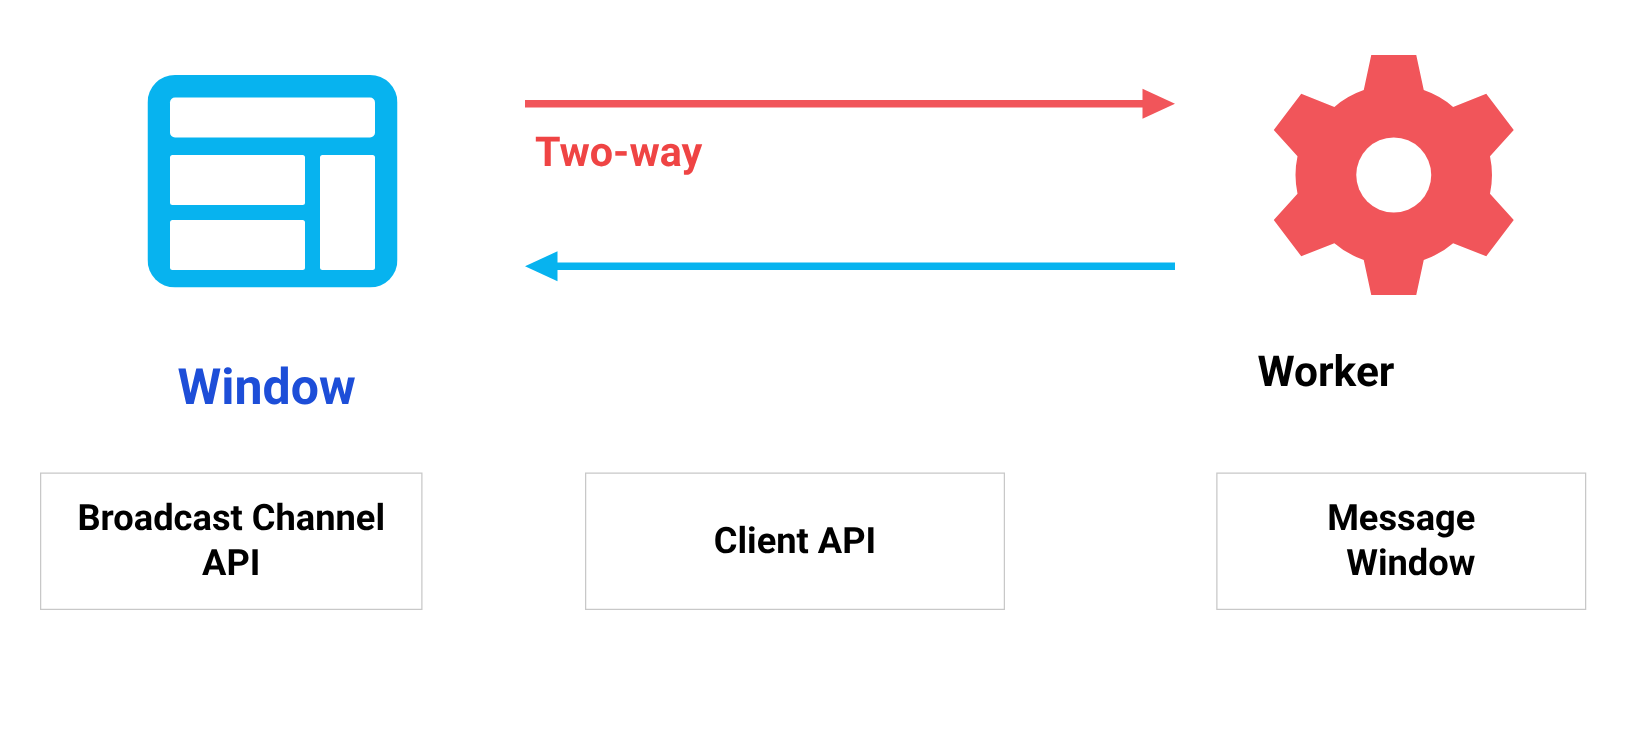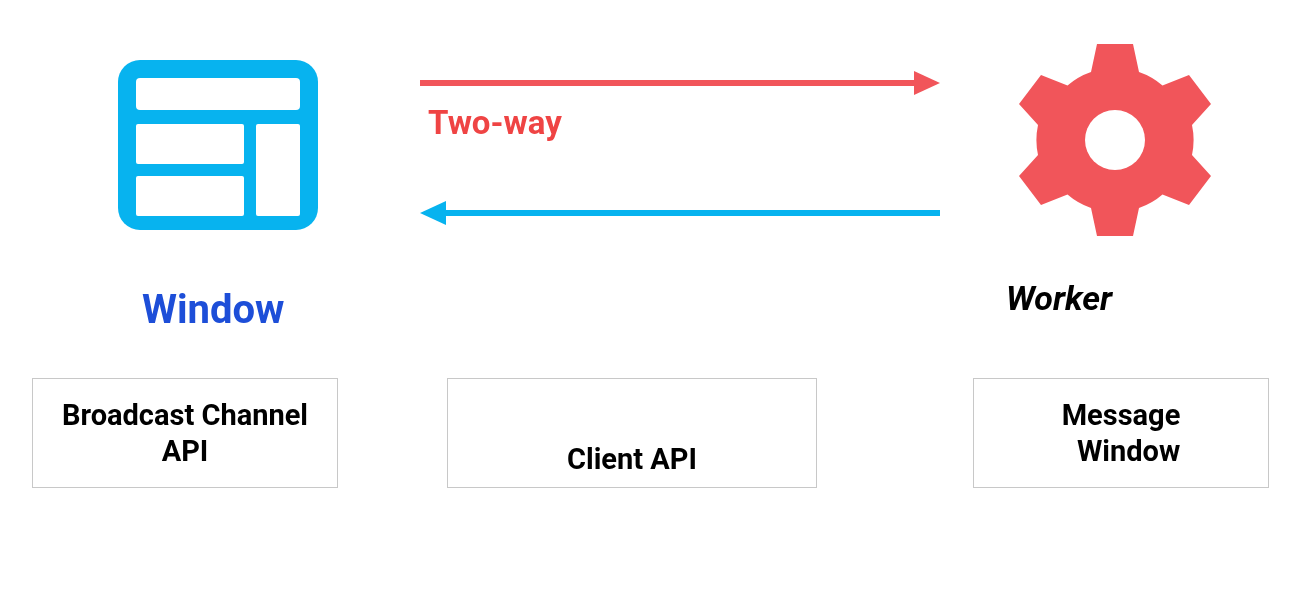--- a/index.html
+++ b/index.html
@@ -53,21 +53,20 @@
       font-weight: 700;
       color: #1d4ed8;
     }
     .worker-label {
       position: absolute;
       left: 1006px;
       top: 278px;
       font-size: 34px;
       font-weight: 700;
       color: #000;
-      font-style: italic;
     }
     .box {
       position: absolute;
       border: 1px solid #c8c8c8;
       display: flex;
       align-items: center;
       justify-content: center;
       text-align: center;
       font-size: 29px;
       font-weight: 700;
@@ -75,25 +74,24 @@
       padding: 10px;
       line-height: 1.25;
     }
     .box-broadcast {
       left: 32px;
       top: 378px;
       width: 306px;
       height: 110px;
     }
     .box-client {
-      left: 447px;
+      left: 468px;
       top: 378px;
-      width: 370px;
+      width: 336px;
       height: 110px;
-      align-items: flex-end;
     }
     .box-message {
       left: 973px;
       top: 378px;
       width: 296px;
       height: 110px;
       text-align: right;
     }
   </style>
 </head>

